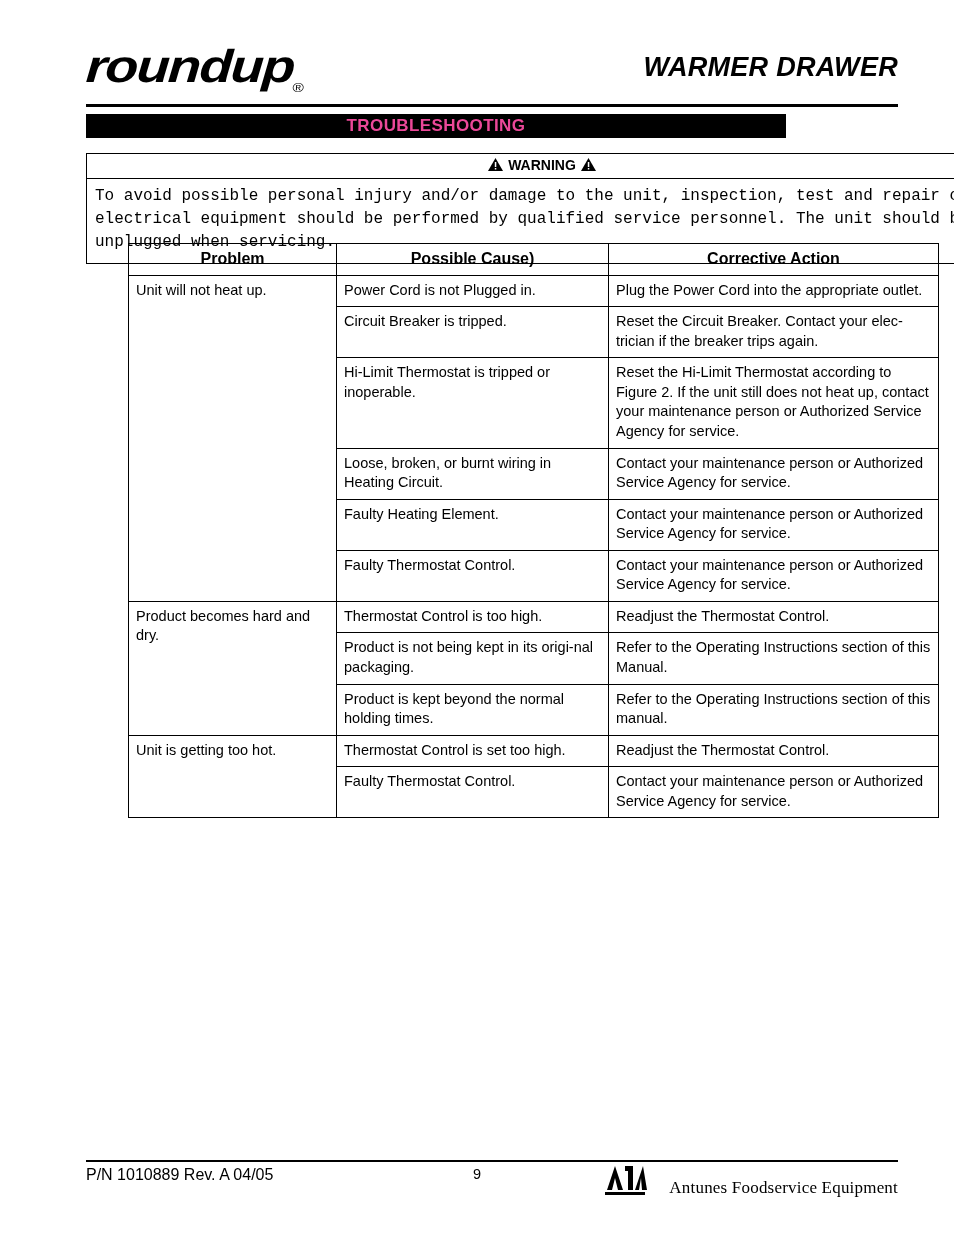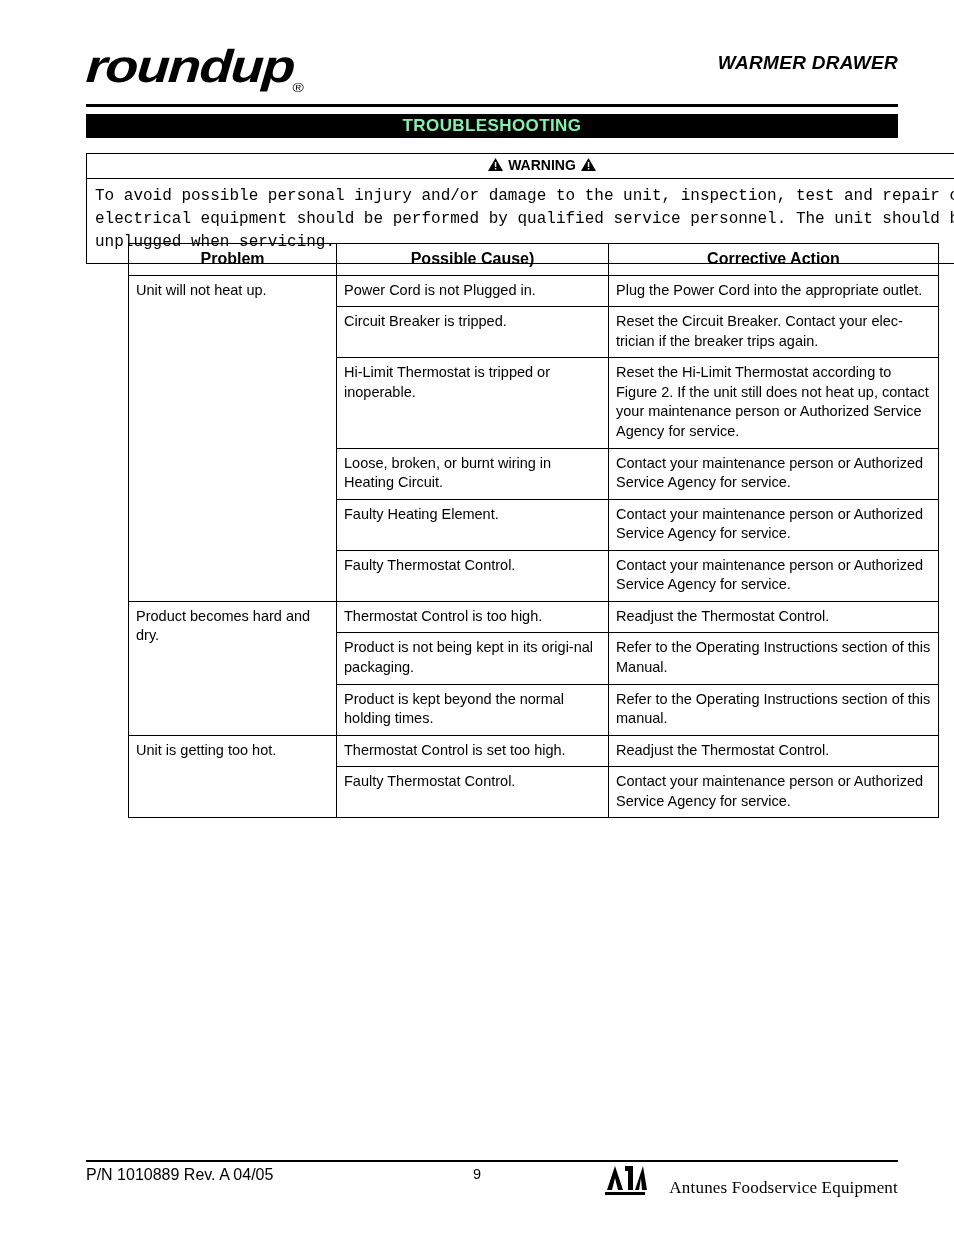--- a/index.html
+++ b/index.html
@@ -53,43 +53,43 @@
   .logo-reg {
     font-size: 13px;
     vertical-align: sub;
     font-style: normal;
     font-weight: normal;
   }
   .doc-title {
     position: absolute;
     right: 0;
     top: 8px;
-    font-size: 19px;
+    font-size: 27px;
     font-weight: bold;
     font-style: italic;
     letter-spacing: 0.3px;
   }
   .header-rule {
     position: absolute;
     left: 86px;
     top: 104px;
     width: 812px;
     height: 3px;
     background: #000;
   }
 
   
   .section-bar {
     position: absolute;
     left: 86px;
     top: 114px;
-    width: 812px;
+    width: 700px;
     height: 24px;
     background: #000;
-    color: #86efac;
+    color: #ec4899;
     display: flex;
     align-items: center;
     justify-content: center;
   }
   .section-bar span {
     font-size: 17px;
     font-weight: bold;
     letter-spacing: 0.4px;
   }
 

